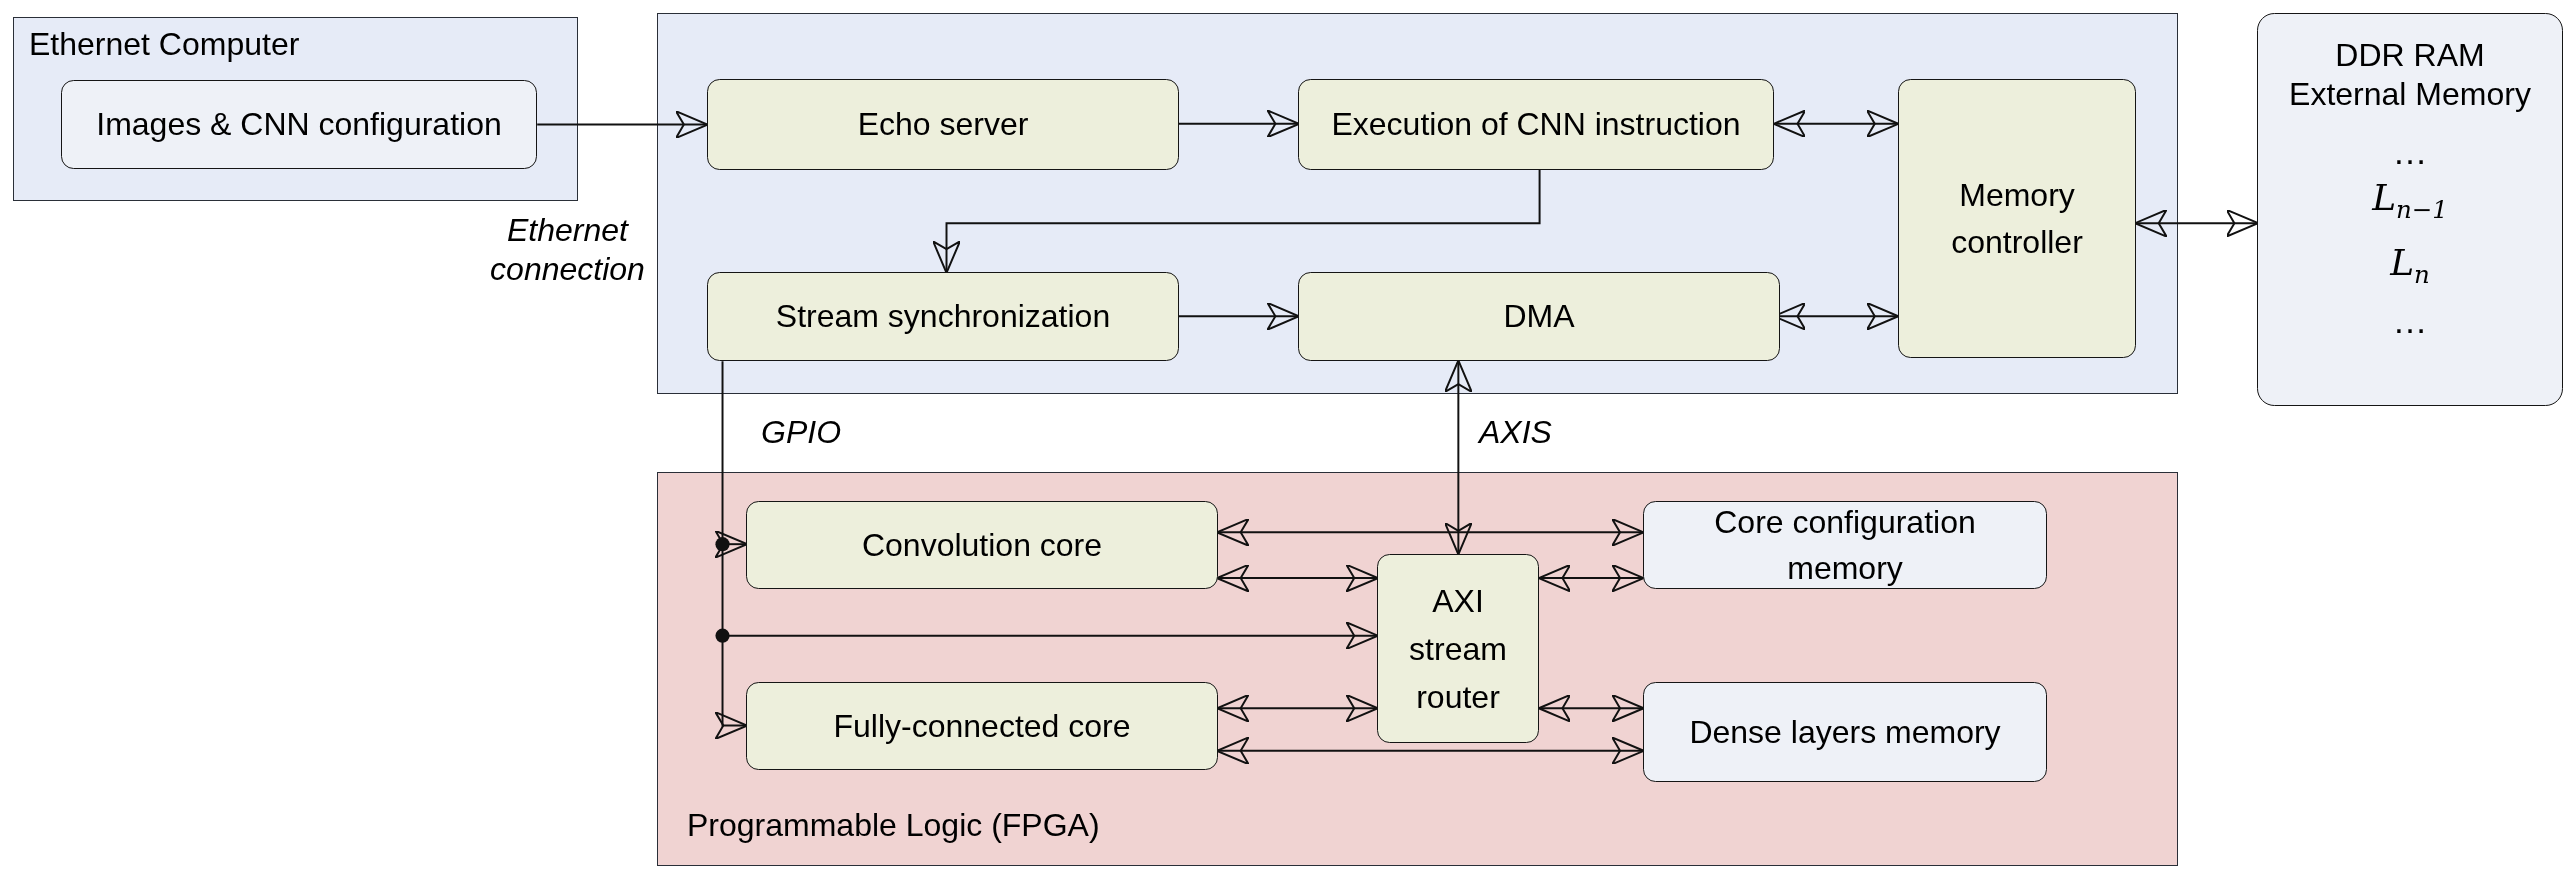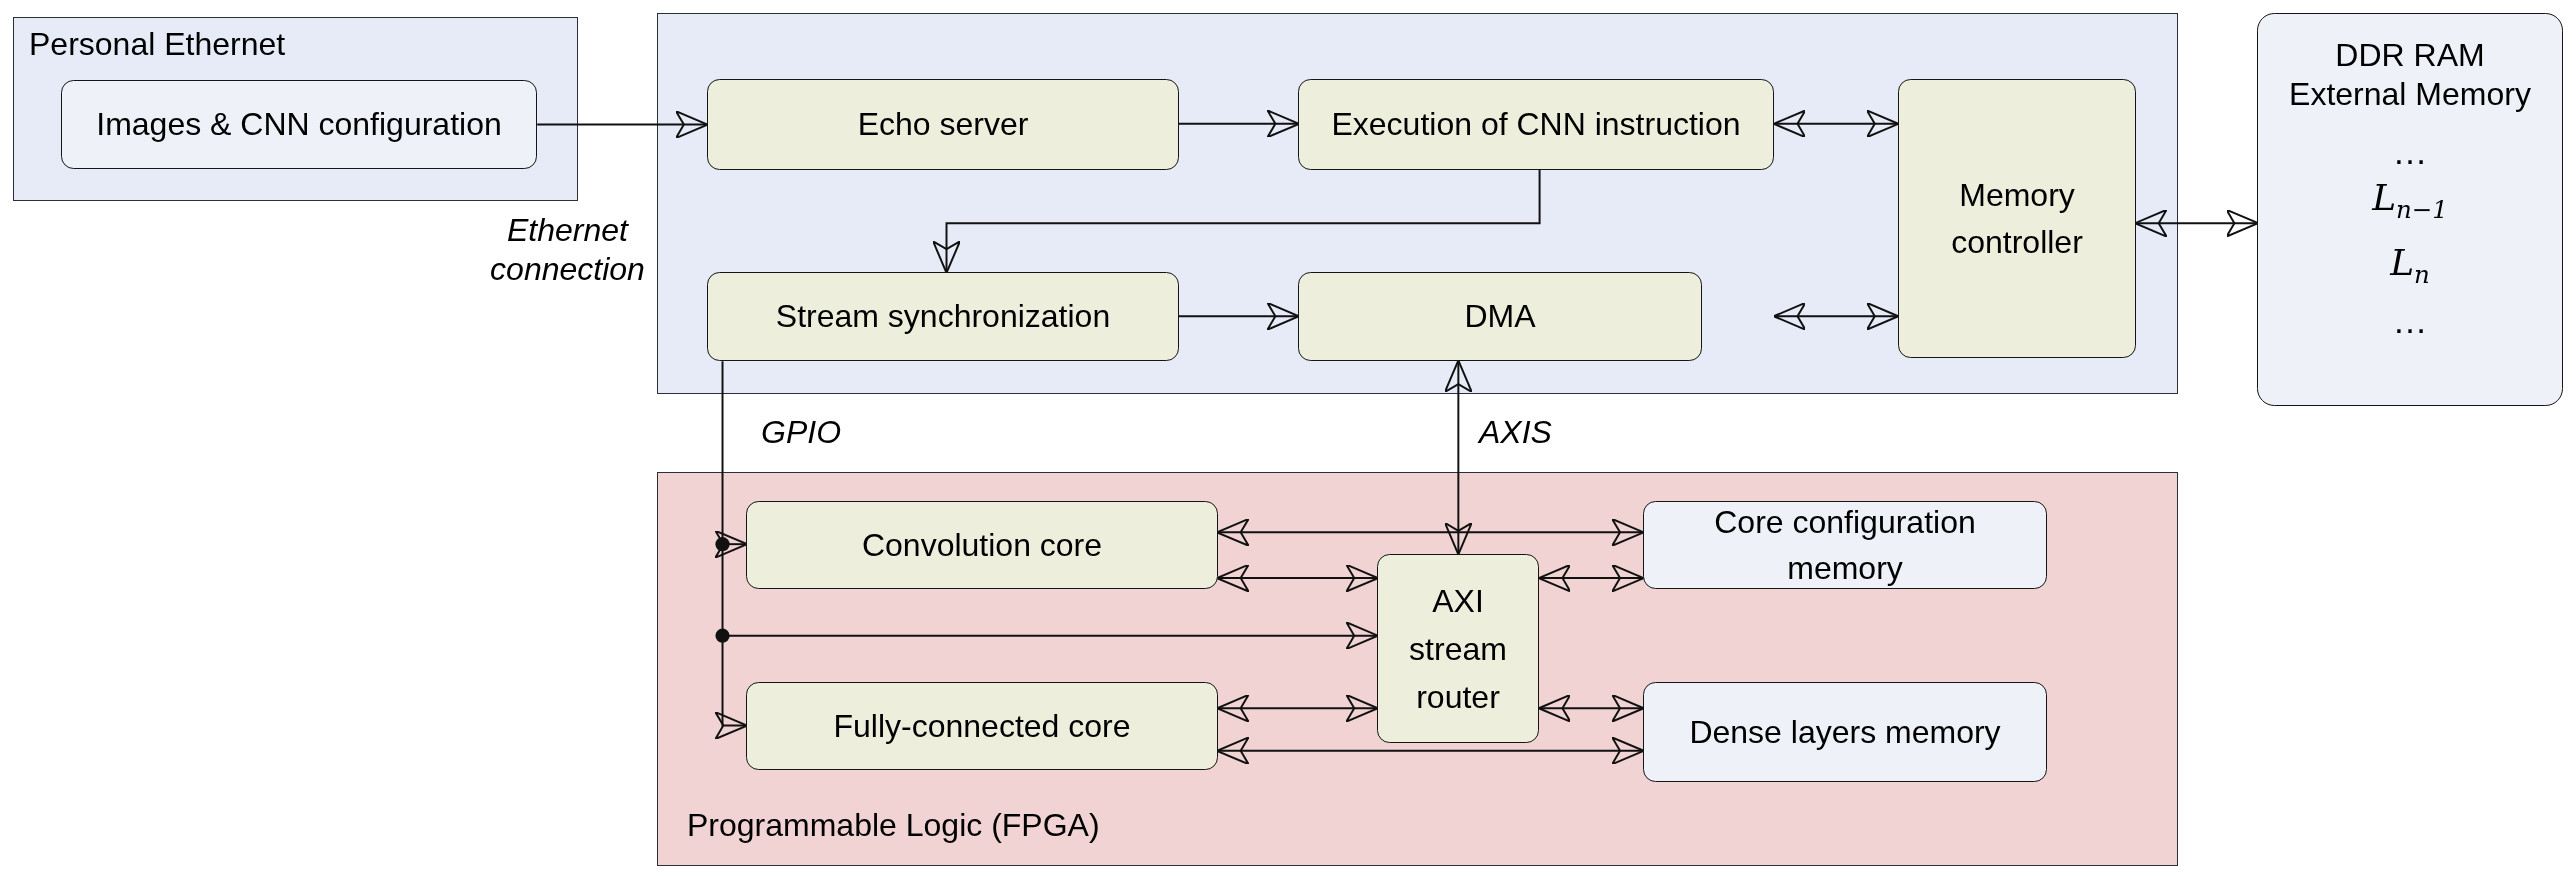--- a/index.html
+++ b/index.html
@@ -123,40 +123,40 @@
     <path d="M1544,675 H2083" marker-start="url(#arrow)" marker-end="url(#arrow)"></path>
     <path d="M1544,733 H1746" marker-start="url(#arrow)" marker-end="url(#arrow)"></path>
     <path d="M1952,733 H2083" marker-start="url(#arrow)" marker-end="url(#arrow)"></path>
     <path d="M1544,898 H1746" marker-start="url(#arrow)" marker-end="url(#arrow)"></path>
     <path d="M1952,898 H2083" marker-start="url(#arrow)" marker-end="url(#arrow)"></path>
     <path d="M1544,952 H2083" marker-start="url(#arrow)" marker-end="url(#arrow)"></path>
     <circle cx="916" cy="690" r="9"></circle>
     <circle cx="916" cy="806" r="9"></circle>
   </svg>
 
-  <div class="region-title" style="left:29px; top:25px;">Personal Ethernet</div>
+  <div class="region-title" style="left:29px; top:25px;">Ethernet Computer</div>
   <div class="region-title" style="left:687px; top:806px;text-align:right;">Programmable Logic (FPGA)</div>
 
   <div class="module light" style="left:61px; top:80px; width:476px; height:89px;">
     <span>Images &amp; CNN configuration</span>
   </div>
 
   <div class="module green" style="left:707px; top:79px; width:472px; height:91px;">
     <span>Echo server</span>
   </div>
   <div class="module green" style="left:1298px; top:79px; width:476px; height:91px;">
     <span>Execution of CNN instruction</span>
   </div>
   <div class="module green" style="left:1898px; top:79px; width:238px; height:279px; padding:3.2px 28px;">
     <span>Memory controller</span>
   </div>
   <div class="module green" style="left:707px; top:272px; width:472px; height:89px;">
     <span>Stream synchronization</span>
   </div>
-  <div class="module green" style="left:1298px; top:272px; width:404px; height:89px;">
+  <div class="module green" style="left:1298px; top:272px; width:482px; height:89px;">
     <span>DMA</span>
   </div>
 
   <div class="module green" style="left:746px; top:501px; width:472px; height:88px;">
     <span>Convolution core</span>
   </div>
   <div class="module green" style="left:746px; top:682px; width:472px; height:88px;">
     <span>Fully-connected core</span>
   </div>
   <div class="module green" style="left:1377px; top:554px; width:162px; height:189px; padding:3.2px 6.3px; line-height:1.5;">

